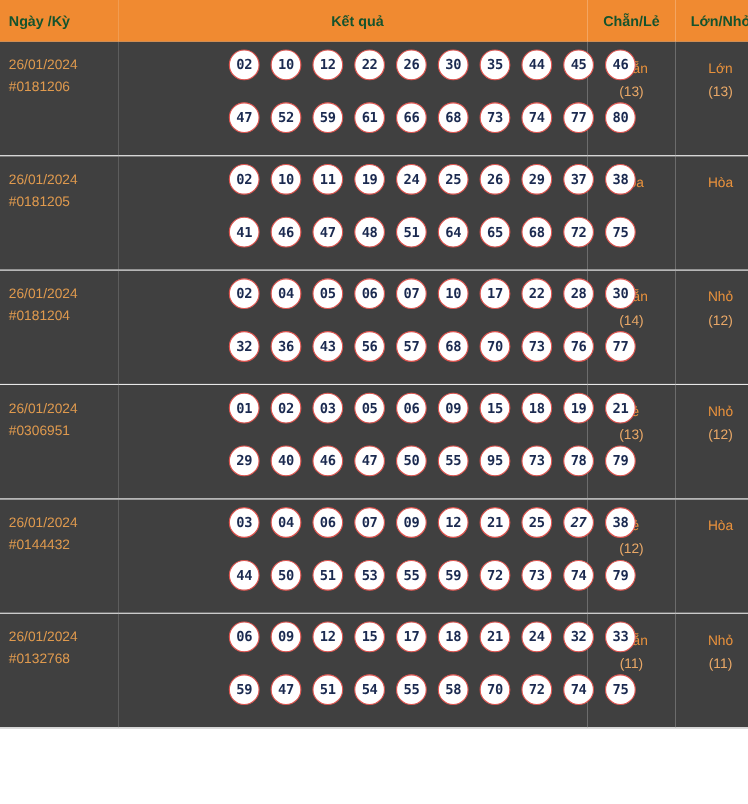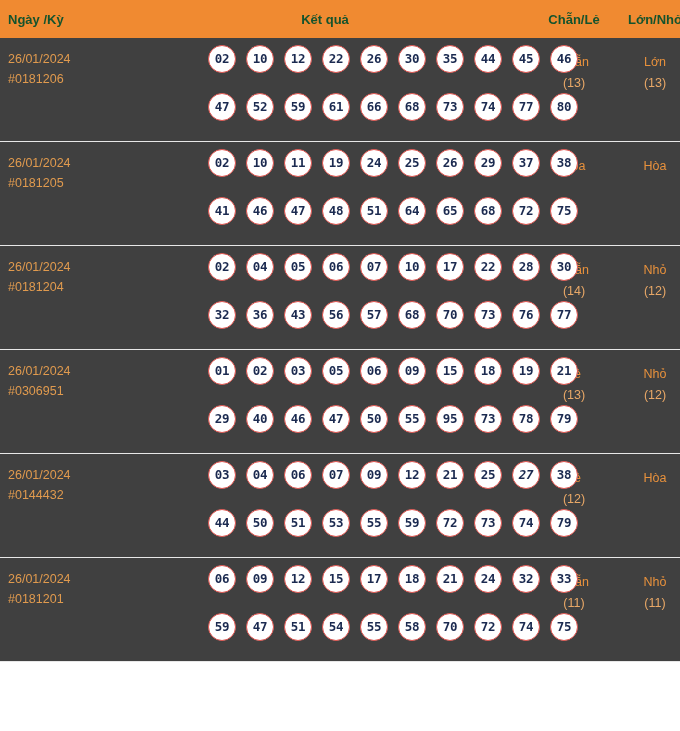--- a/index.html
+++ b/index.html
@@ -300,21 +300,21 @@
           <span class="flag-label">Lẻ</span>
           <span class="flag-count">(12)</span>
         </td>
         <td class="cell-flag">
           <span class="flag-label">Hòa</span>
         </td>
       </tr>
       <tr>
         <td class="cell-date">
           <span class="date-line">26/01/2024</span>
-          <span class="draw-line">#0181201</span>
+          <span class="draw-line">#0132768</span>
         </td>
         <td class="cell-result">
           <div class="ball-line">
             <span class="ball" style="left: 100px;">06</span>
             <span class="ball" style="left: 138px;">09</span>
             <span class="ball" style="left: 176px;">12</span>
             <span class="ball" style="left: 214px;">15</span>
             <span class="ball" style="left: 252px;">17</span>
             <span class="ball" style="left: 290px;">18</span>
             <span class="ball" style="left: 328px;">21</span>

